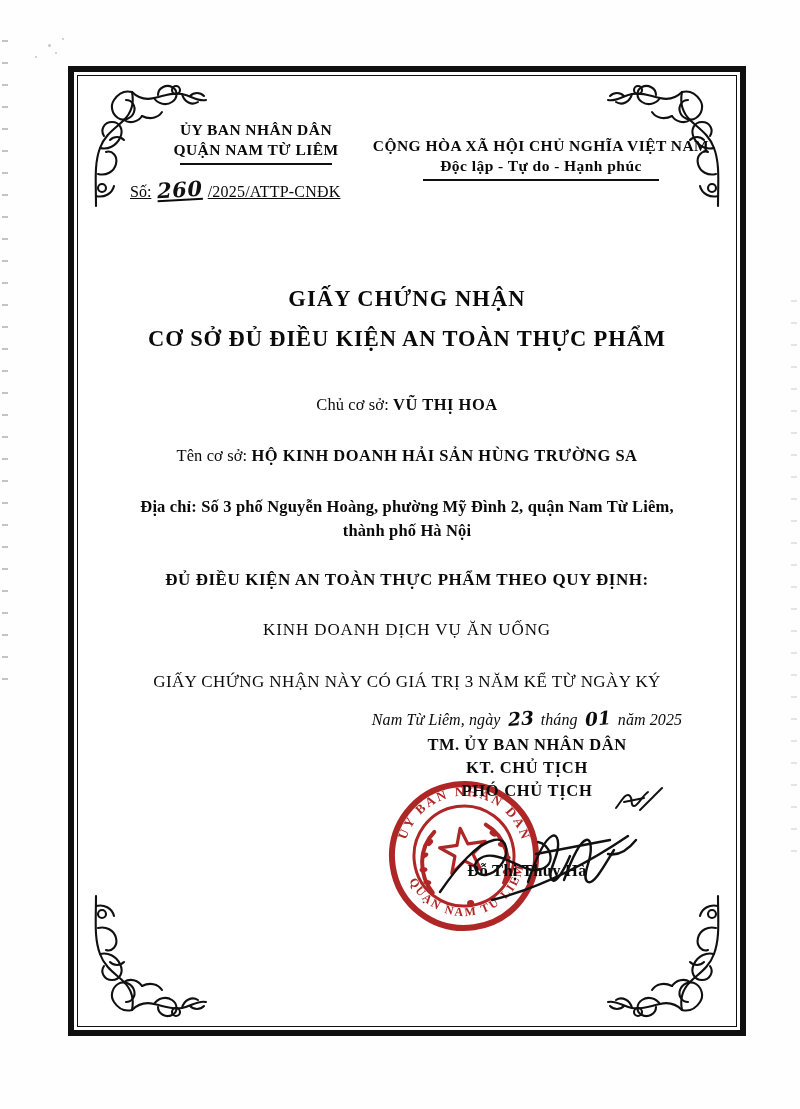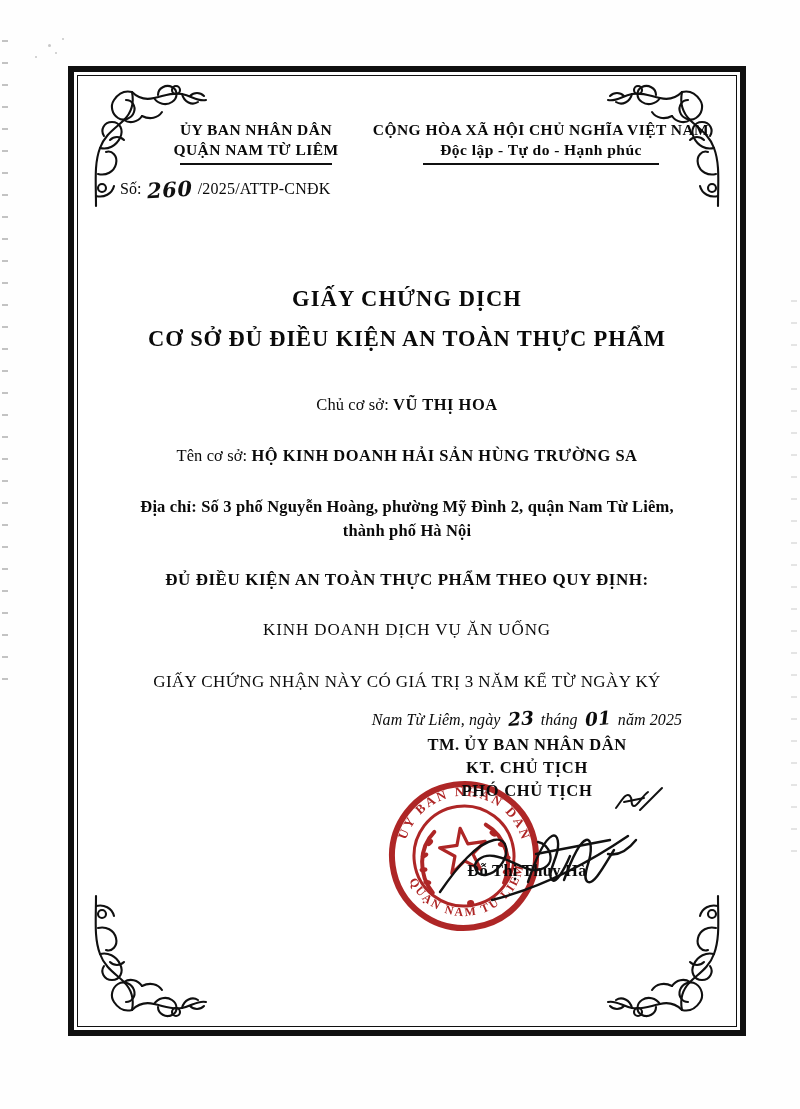--- a/index.html
+++ b/index.html
@@ -95,21 +95,21 @@
   .hdr-left {
     position: absolute;
     left: 48px;
     top: 0;
     width: 268px;
     text-align: center;
   }
   .hdr-right {
     position: absolute;
     left: 272px;
-    top: 0;
+    top: 16px;
     width: 390px;
     text-align: center;
   }
   .hdr-line1 {
     font-size: 15.5px;
     font-weight: bold;
     letter-spacing: .45px;
     line-height: 1.28;
     white-space: nowrap;
   }
@@ -123,26 +123,27 @@
   .hdr-rule {
     height: 2px;
     background: #101010;
     margin: 3px auto 0;
   }
   .rule-left  { width: 152px; }
   .rule-right { width: 236px; }
 
   .so-line {
     position: absolute;
-    left: 46px;
+    left: 56px;
     top: 104px;
     font-size: 16px;
     white-space: nowrap;
     display: flex;
-    align-items: center;
+    align-items: flex-end;
+    text-decoration: underline;
   }
   .so-label { font-size: 16px; }
   .hand {
     font-family: "DejaVu Serif", "Liberation Serif", serif;
     font-style: italic;
     font-weight: bold;
     font-size: 21px;
     letter-spacing: .5px;
     transform: rotate(-3deg) translateY(1px);
     display: inline-block;
@@ -390,21 +391,21 @@
         </div>
       </div>
 
       <div class="so-line">
         <span class="so-label">Số:</span>
         <span class="hand">260</span>
         <span class="so-rest">/2025/ATTP-CNĐK</span>
       </div>
 
       <div class="title-block">
-        <div class="title-1">GIẤY CHỨNG DỊCH</div>
+        <div class="title-1">GIẤY CHỨNG NHẬN</div>
         <div class="title-2">CƠ SỞ ĐỦ ĐIỀU KIỆN AN TOÀN THỰC PHẨM</div>
       </div>
 
       <div class="body-block">
         <div class="field-line">
           <span class="lab">Chủ cơ sở:</span>
           <span class="val">VŨ THỊ HOA</span>
         </div>
         <div class="field-line">
           <span class="lab">Tên cơ sở:</span>

